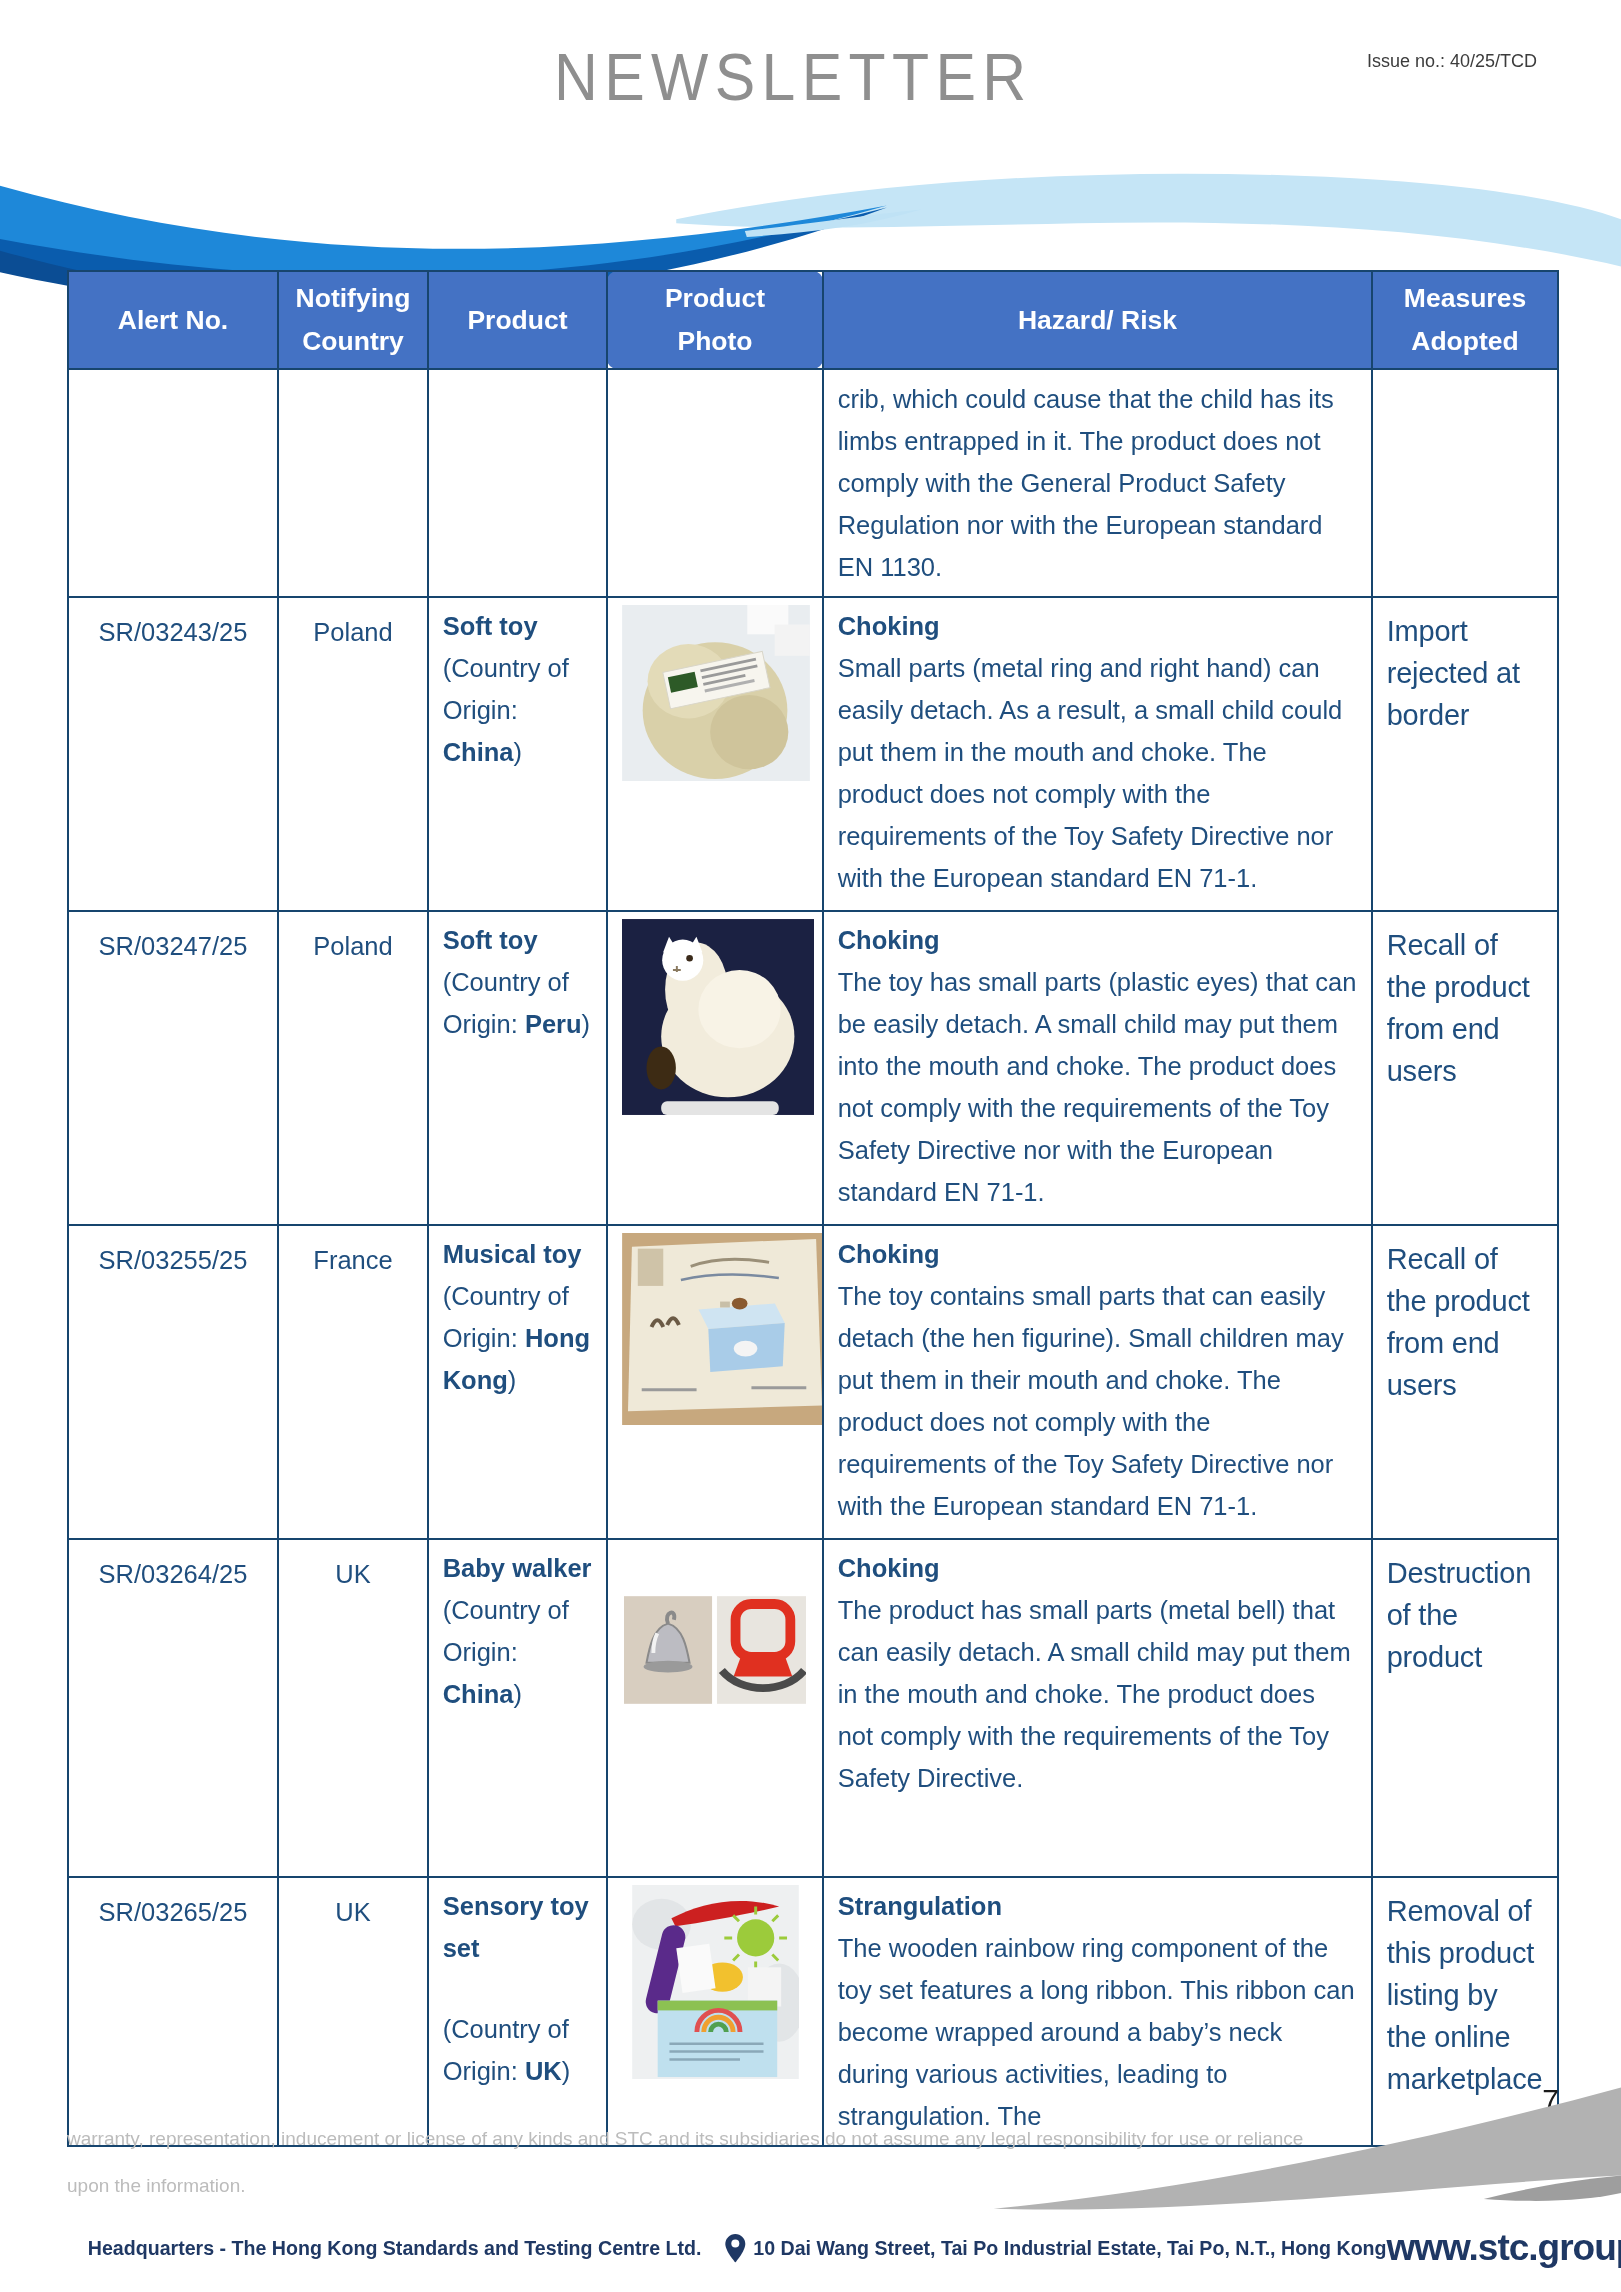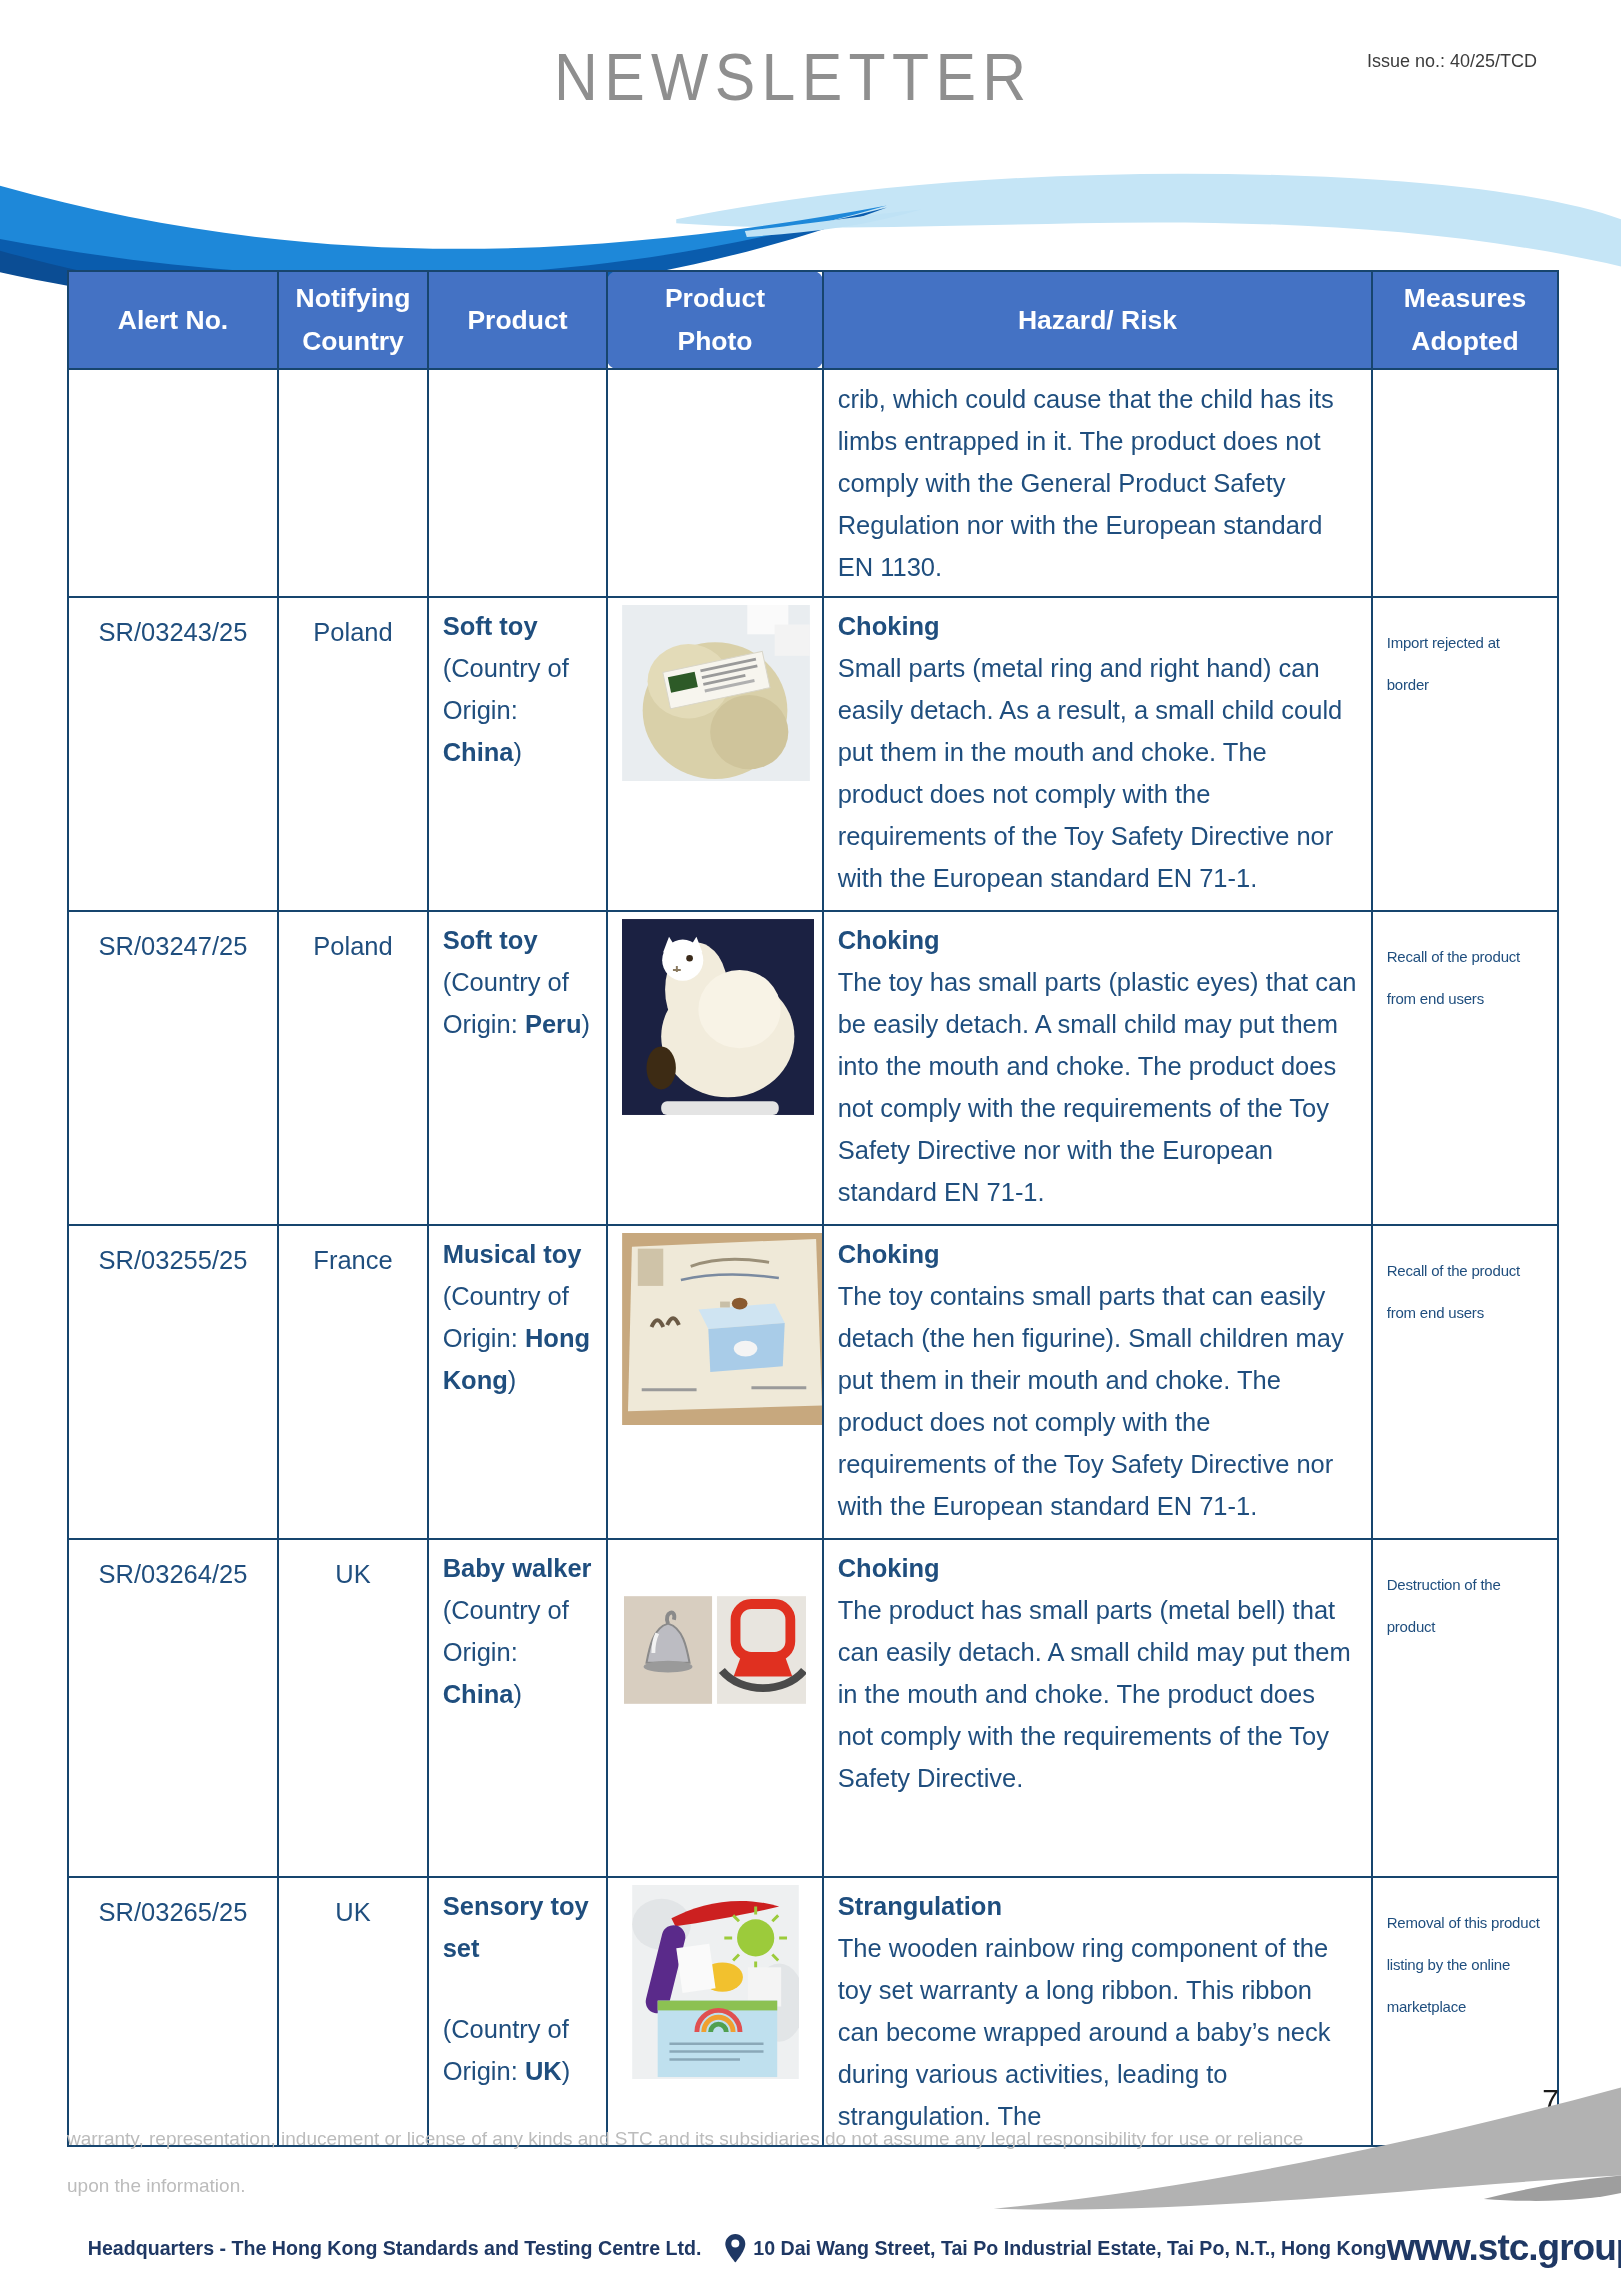--- a/index.html
+++ b/index.html
@@ -41,21 +41,21 @@
   }
   .hrow  { height:98px; }
   .r0 { height:221px; } .r1 { height:314px; } .r2 { height:314px; }
   .r3 { height:314px; } .r4 { height:338px; } .r5 { height:221px; }
   .alert-table p { margin:0; }
   .pname { font-weight:bold; margin-top:5.9px; }
   .origin { margin-top:65px; }
   .r5 .origin { margin-top:39px; }
   .hz { margin-top:5.9px; }
   .ht { display:block; font-weight:bold; }
-  .c-measure p { margin-top:17px; font-size:15px; letter-spacing:-0.2px; }
+  .c-measure p { margin-top:5px; font-size:29px; letter-spacing:-0.2px; }
   .c-alert p, .c-country p { margin-top:5.9px;text-align:center; }
   .c-photo { text-align:center; padding:9.8px 5.9px; }
   .ph-mid { margin-top:49px; }
 
   
   .page-number { position:absolute; left:1490px; top:2083px; width:69px; text-align:right;
                  font-size:30px; color:#1a1a1a; }
   .disclaimer { position:absolute; left:67px; top:2115px; width:1245px;
                 font-size:19px; color:#bcbcbc; line-height:47px; }
   .footer-bar { position:absolute; left:78px; top:2227px; width:1482px;
@@ -286,21 +286,21 @@
             <rect x="118" y="84" width="34" height="40" fill="#f4f4f4"></rect>
             <rect x="26" y="118" width="122" height="78" fill="#bfe0ee"></rect>
             <rect x="26" y="118" width="122" height="10" fill="#8cc152"></rect>
             <path d="M66,150 a22,22 0 0 1 44,0" fill="none" stroke="#e05050" stroke-width="5"></path>
             <path d="M73,150 a15,15 0 0 1 30,0" fill="none" stroke="#f0a030" stroke-width="5"></path>
             <path d="M80,150 a8,8 0 0 1 16,0" fill="none" stroke="#50a050" stroke-width="5"></path>
             <path d="M38,162 h96 M38,170 h96 M38,178 h72" stroke="#8aa8b8" stroke-width="2.5"></path>
           </svg>
         </td>
         <td>
-          <p class="hz"><b class="ht">Strangulation</b><span>The wooden rainbow ring component of the toy set warranty a long ribbon. This ribbon can become wrapped around a baby’s neck during various activities, leading to strangulation. The</span></p>
+          <p class="hz"><b class="ht">Strangulation</b><span>The wooden rainbow ring component of the toy set features a long ribbon. This ribbon can become wrapped around a baby’s neck during various activities, leading to strangulation. The</span></p>
         </td>
         <td class="c-measure">
             <p>Removal of this product listing by the online marketplace</p>
           </td>
       </tr>
 
     </tbody>
   </table>
 
   <div class="page-number">7</div>

